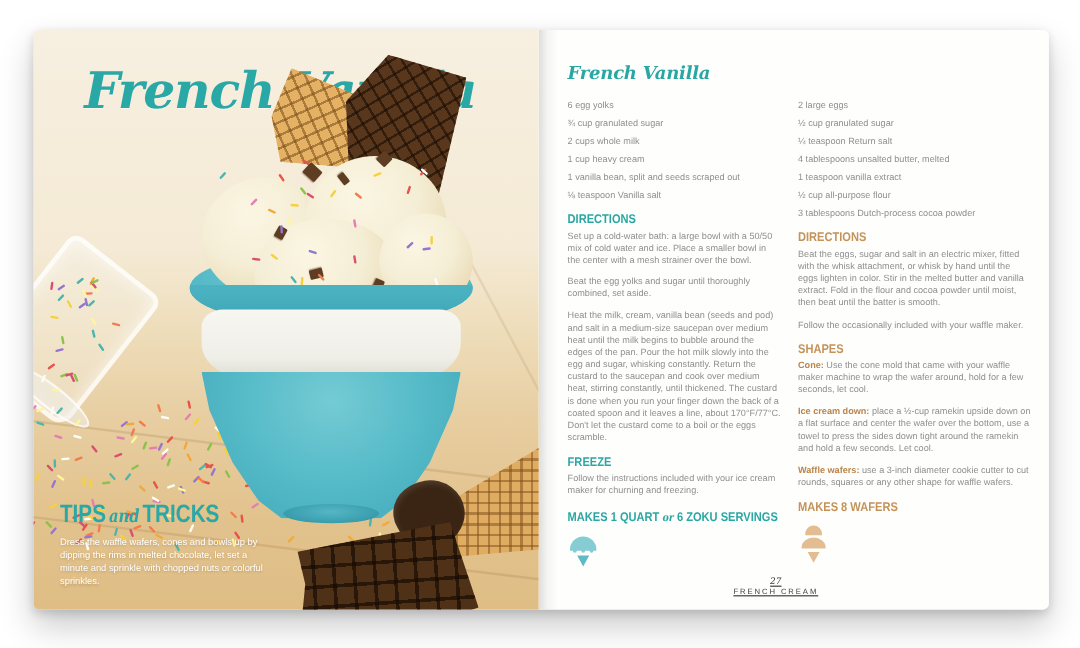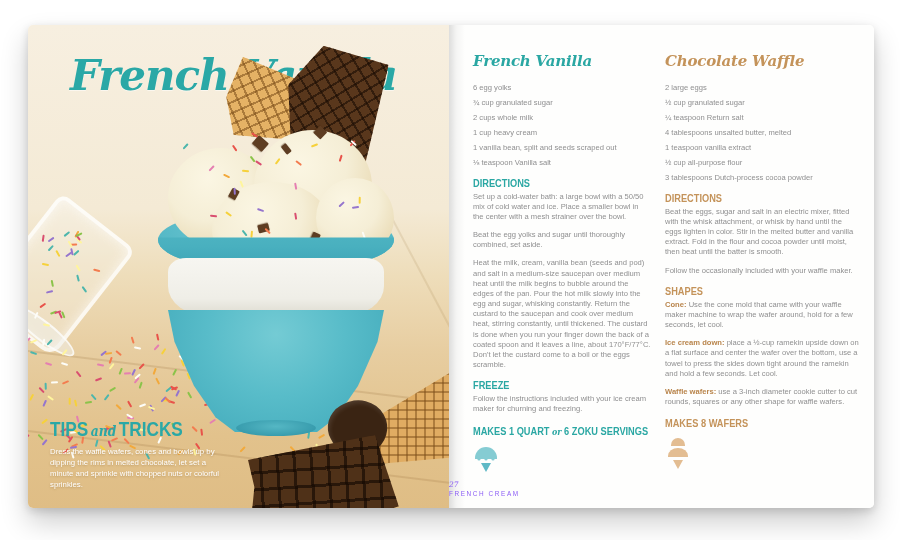--- a/index.html
+++ b/index.html
@@ -106,21 +106,21 @@
   .gold{color:#c4935a;}
   .ing{font-size:7.6px;color:#8f8f90;margin-bottom:5.6px;line-height:1.25;}
   .shead{font-weight:bold;font-size:10.5px;letter-spacing:0;margin:9px 0 3px;white-space:nowrap;
     transform:scaleX(.88);transform-origin:left;}
   .body{font-size:7.6px;line-height:1.34;color:#8f8f90;margin:0 0 8px;}
   .lead{font-weight:bold;color:#b9854c;}
   .yield{font-weight:bold;font-size:10.5px;margin:10px 0 8px;white-space:nowrap;
     transform:scaleX(.88);transform-origin:left;}
   .yield em{font-family:"DejaVu Serif",serif;font-style:italic;font-weight:bold;font-size:9px;text-transform:lowercase;}
   .yicon{display:block;margin-top:2px;}
-  .footer{position:absolute;left:0;right:30px;top:455px;text-align:left;color:#8b5cf6;}
+  .footer{position:absolute;left:0;right:30px;top:455px;text-align:center;color:#404040;text-decoration:underline;}
   .footer .pg{font-family:"DejaVu Serif",serif;font-style:italic;font-size:7.5px;}
   .footer .ch{font-size:6.4px;letter-spacing:1.6px;margin-top:1px;}
 </style>
 </head>
 <body>
 
 <div class="spread">
 
   <div class="page-left">
     <div class="plank p1"></div>
@@ -387,21 +387,21 @@
         <path d="M2,13 A11,11 0 0 1 24,13 L24,14 L2,14 Z" fill="#85ccd3"></path>
         <circle cx="6" cy="14" r="1.6" fill="#85ccd3"></circle>
           <circle cx="13" cy="14" r="1.6" fill="#85ccd3"></circle>
           <circle cx="20" cy="14" r="1.6" fill="#85ccd3"></circle>
         <polygon points="8,18 18,18 13,27" fill="#5fb9c6"></polygon>
       </svg>
     </div>
 
     <div class="col col-b">
       <h2 class="script-title gold">
-        <span>Chocolate Waffle</span><br>
+        <br>
       </h2>
       <div>
 
       <div class="ing">2 large eggs</div>
           <div class="ing">½ cup granulated sugar</div>
           <div class="ing">¼ teaspoon Return salt</div>
           <div class="ing">4 tablespoons unsalted butter, melted</div>
           <div class="ing">1 teaspoon vanilla extract</div>
           <div class="ing">½ cup all-purpose flour</div>
           <div class="ing">3 tablespoons Dutch-process cocoa powder</div>

